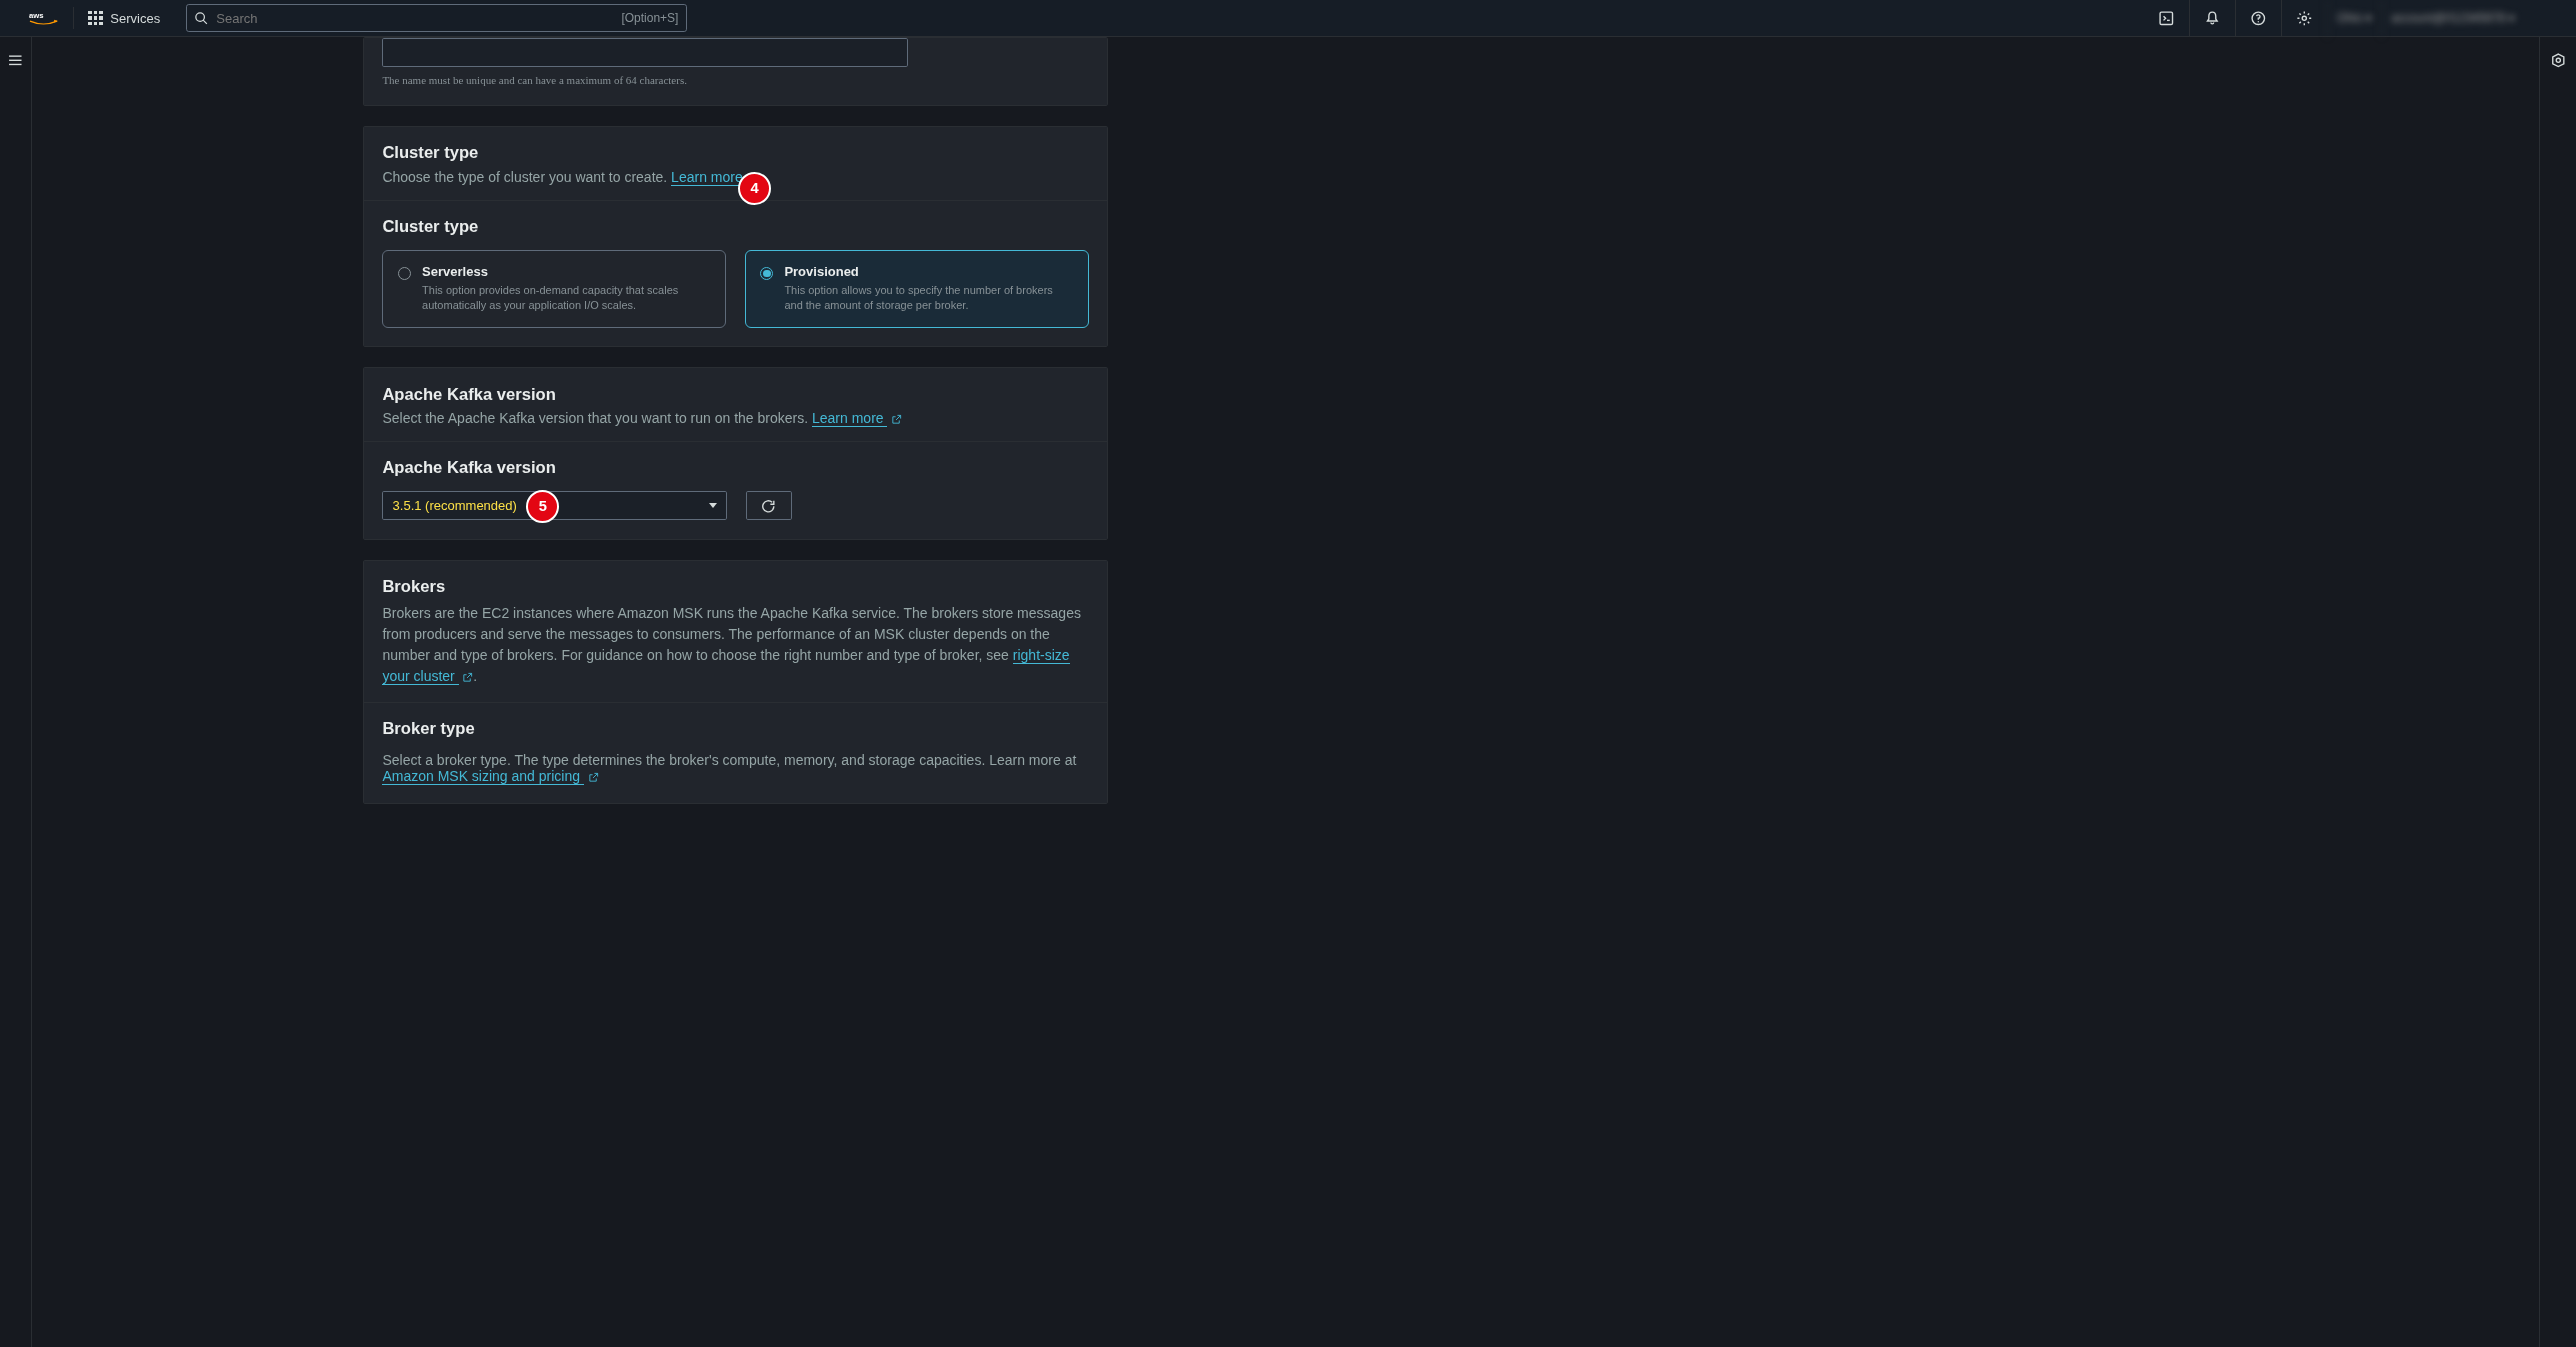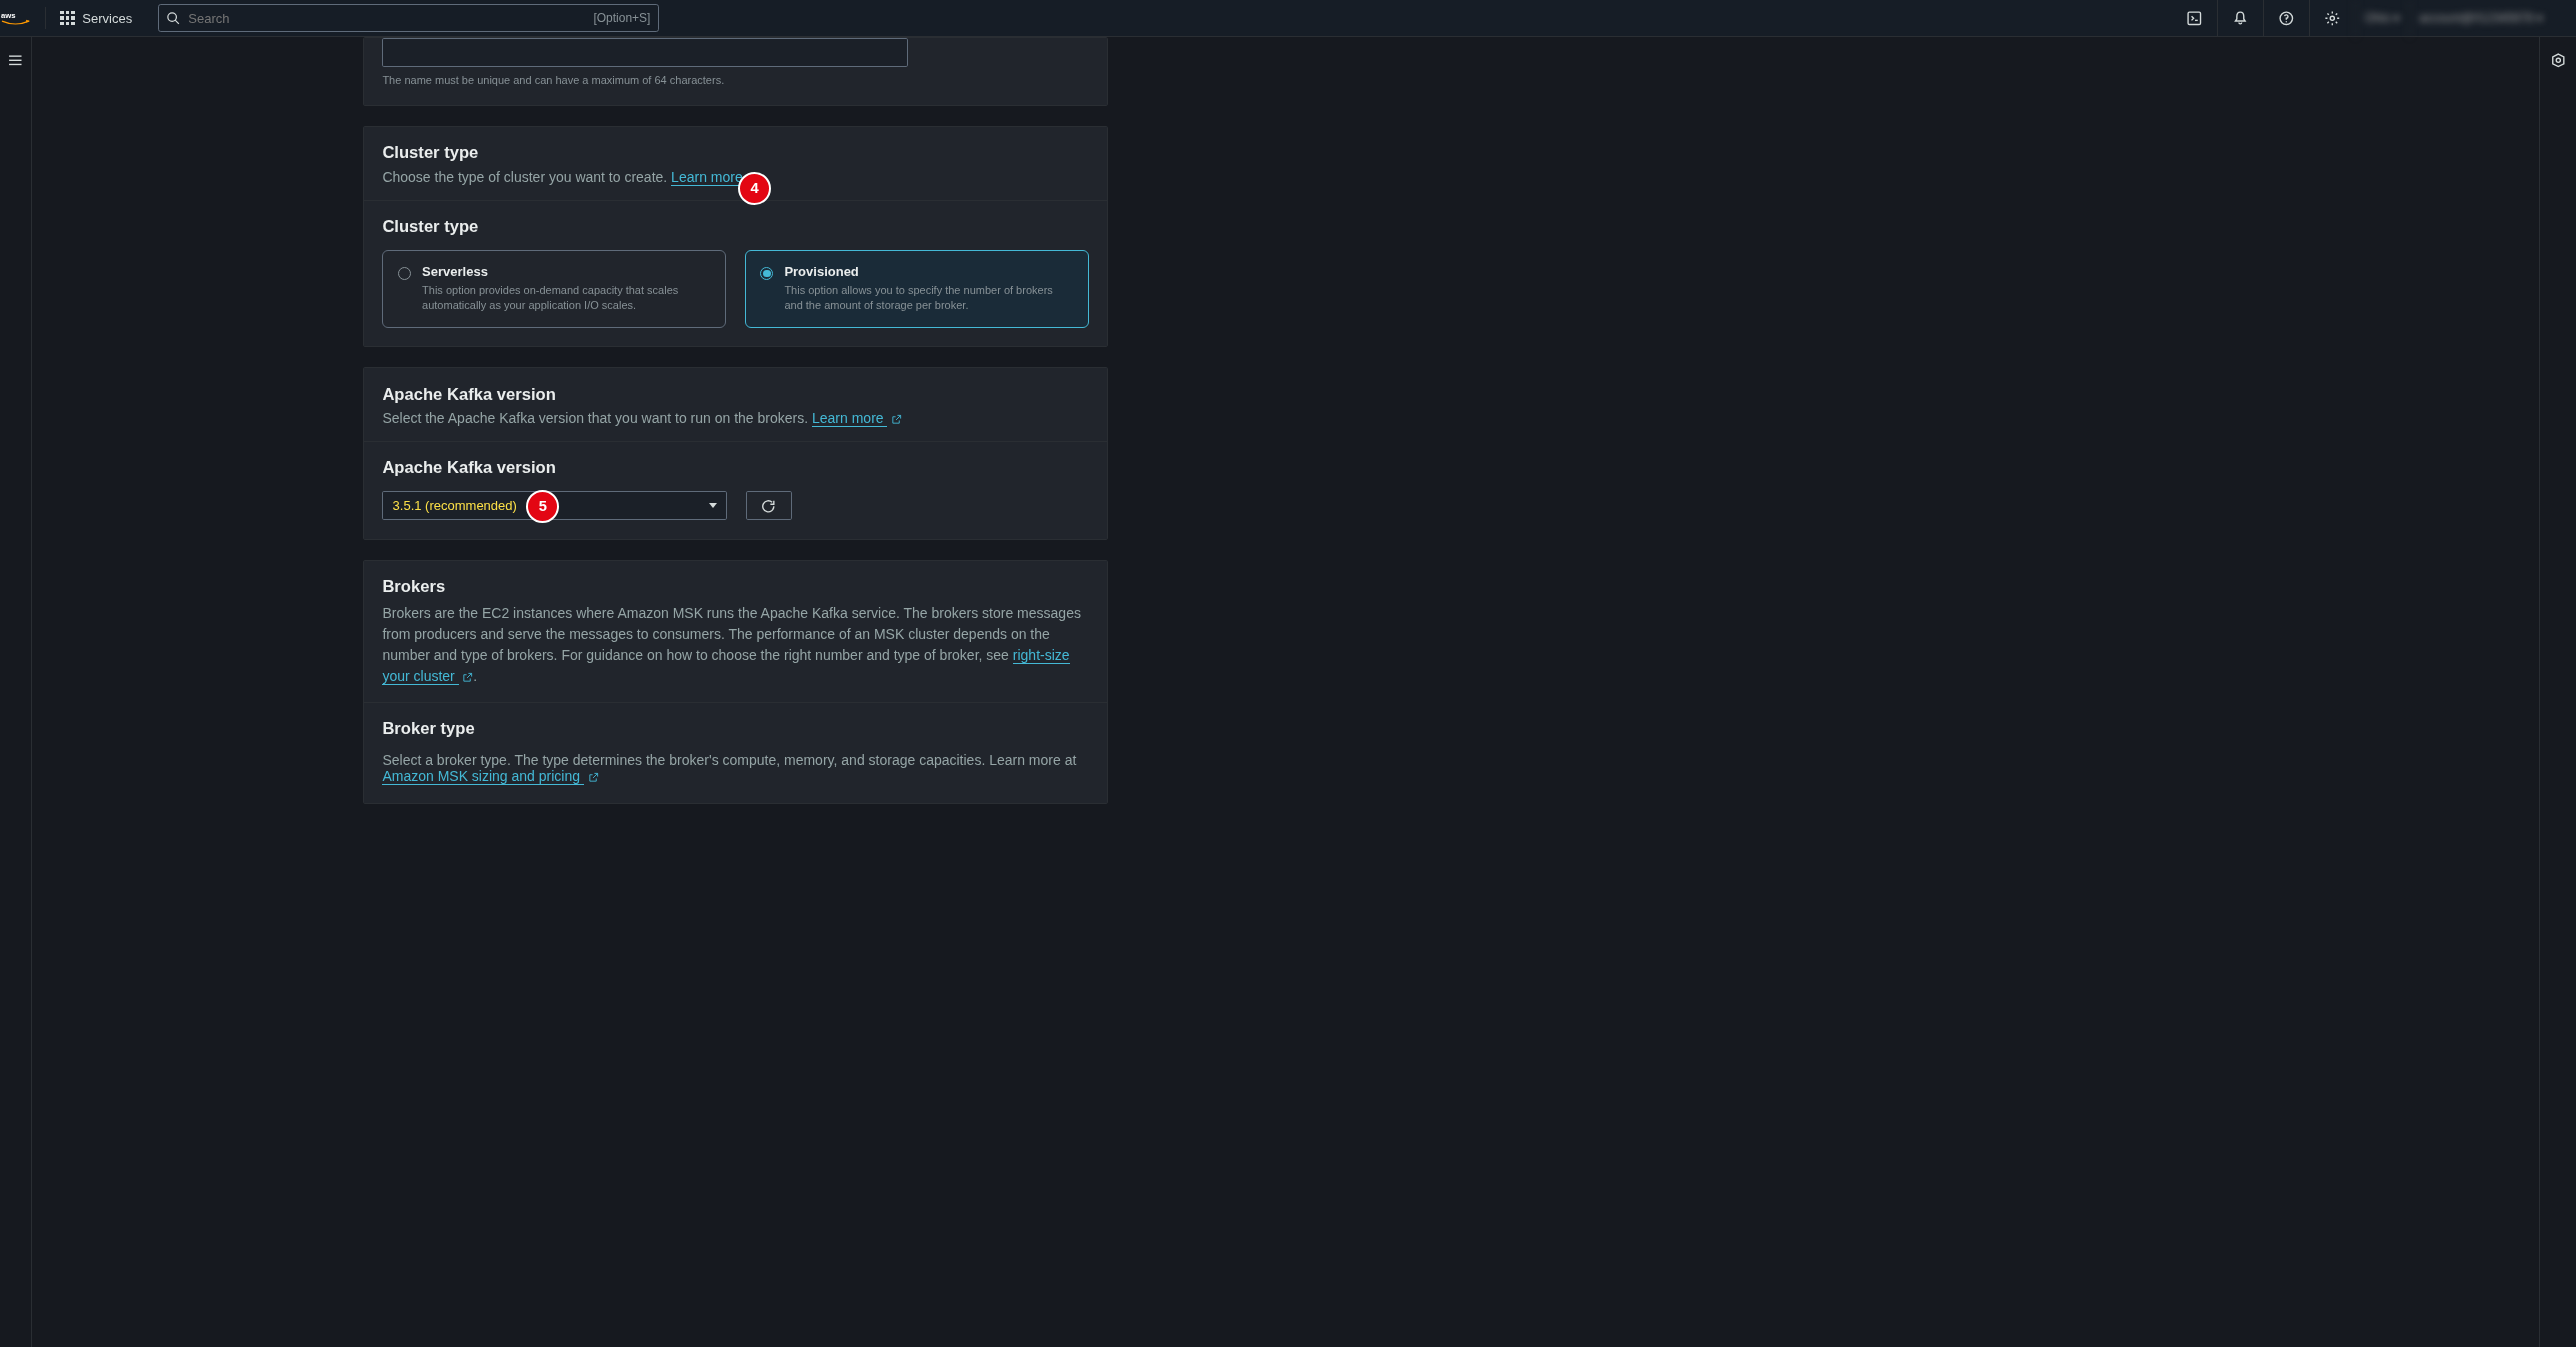--- a/index.html
+++ b/index.html
@@ -12,21 +12,21 @@
     overflow: hidden;
   }
 
   
   .topnav {
     height: 37px;
     background: #161d26;
     border-bottom: 0.9px solid #2a2e33;
     display: flex;
     align-items: center;
-    padding: 0 1px;
+    padding: 0 29px;
     gap: 9.2px;
   }
   .aws-logo {
     display: flex; align-items: center;
     color: #ff9900;
     font-weight: 700;
     font-size: 14.7px;
     margin-right: 5.5px;
   }
   .aws-logo svg { width: 29px; height: 18.4px; }
@@ -144,20 +144,21 @@
   }
   .panel-bd h3 {
     font-size: 16.6px;
     font-weight: 700;
     color: #eaeded;
     margin-bottom: 13px;
   }
 
   .name-hint-fragment {
     padding: 0 18.4px 18.4px 18.4px;
+    font-family: Liberation Serif, serif;
   }
   .name-input-outline {
     height: 29px;
     border: 0.9px solid #5f6b7a;
     background: #1b2028;
     border-radius: 1.8px;
     margin-bottom: 7.4px;
     width: 526px;
   }
   .hint { font-size: 11px; color: #879196; }

